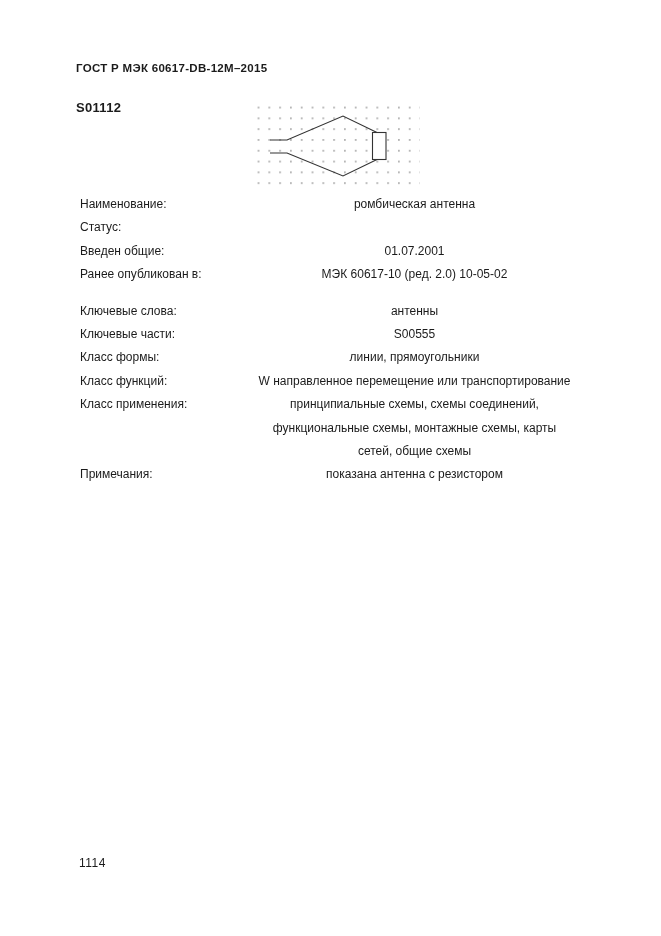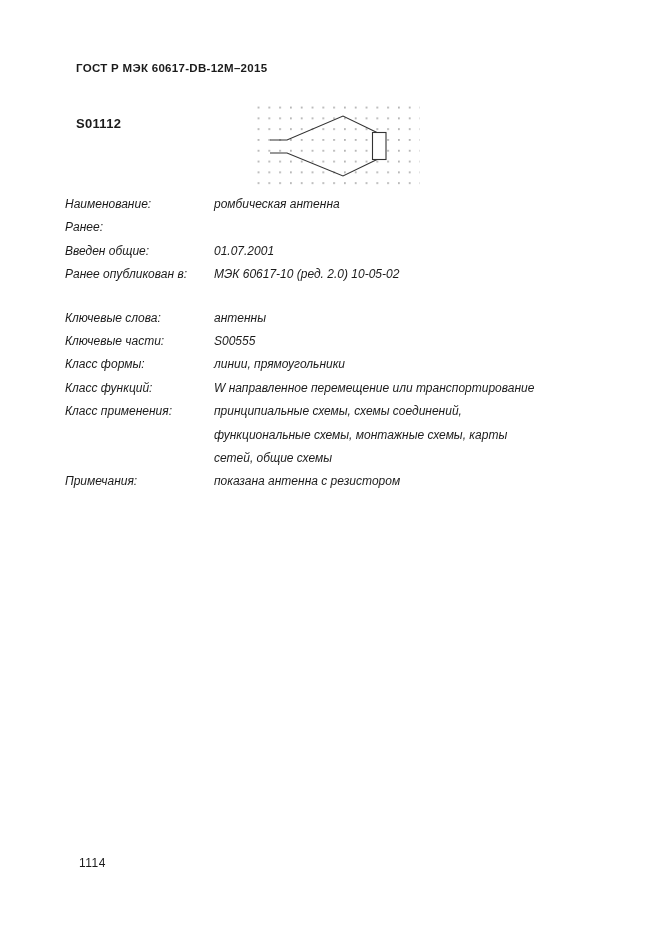--- a/index.html
+++ b/index.html
@@ -11,36 +11,35 @@
     font-family:"Liberation Sans", sans-serif;
     color:#1b1b1b;
     overflow:hidden;
   }
   .doc-header {
     position:absolute; left:76px; top:62px;
     font-size:11.5px; font-weight:bold; letter-spacing:0.3px;
     white-space:nowrap;
   }
   .symbol-id {
-    position:absolute; left:76px; top:116px;
+    position:absolute; left:76px; top:100px;
     font-size:13px; font-weight:bold; letter-spacing:0.3px;text-align:center;
   }
   .figure {
     position:absolute; left:243px; top:92px;
     width:190px; height:102px;
   }
   .fields {
-    position:absolute; left:65px; top:193px; width:520px;
+    position:absolute; left:80px; top:193px; width:520px;
     font-size:12px;
-    font-style:italic;
   }
   .field-row { display:flex; line-height:23.4px; }
   .field-row .label { flex:0 0 149px; width:149px; }
-  .field-row .value { width:371px; white-space:pre-line; }
-  .block-gap { margin-top:20px; }
+  .field-row .value { width:371px; white-space:pre-line;text-align:center; }
+  .block-gap { margin-top:13px; }
   .page-number {
     position:absolute; left:79px; top:856px;
     font-size:12px; letter-spacing:0.5px;
   }
 </style>
 </head>
 <body>
 
 <div class="page">
 
@@ -62,21 +61,21 @@
     </svg>
   </div>
 
   <div class="fields">
 
     <div class="field-row">
       <div class="label">Наименование:</div>
       <div class="value">ромбическая антенна</div>
     </div>
     <div class="field-row">
-      <div class="label">Ранее:</div>
+      <div class="label">Статус:</div>
     </div>
     <div class="field-row">
       <div class="label">Введен общие:</div>
       <div class="value">01.07.2001</div>
     </div>
     <div class="field-row">
       <div class="label">Ранее опубликован в:</div>
       <div class="value">МЭК 60617-10 (ред. 2.0) 10-05-02</div>
     </div>
 

